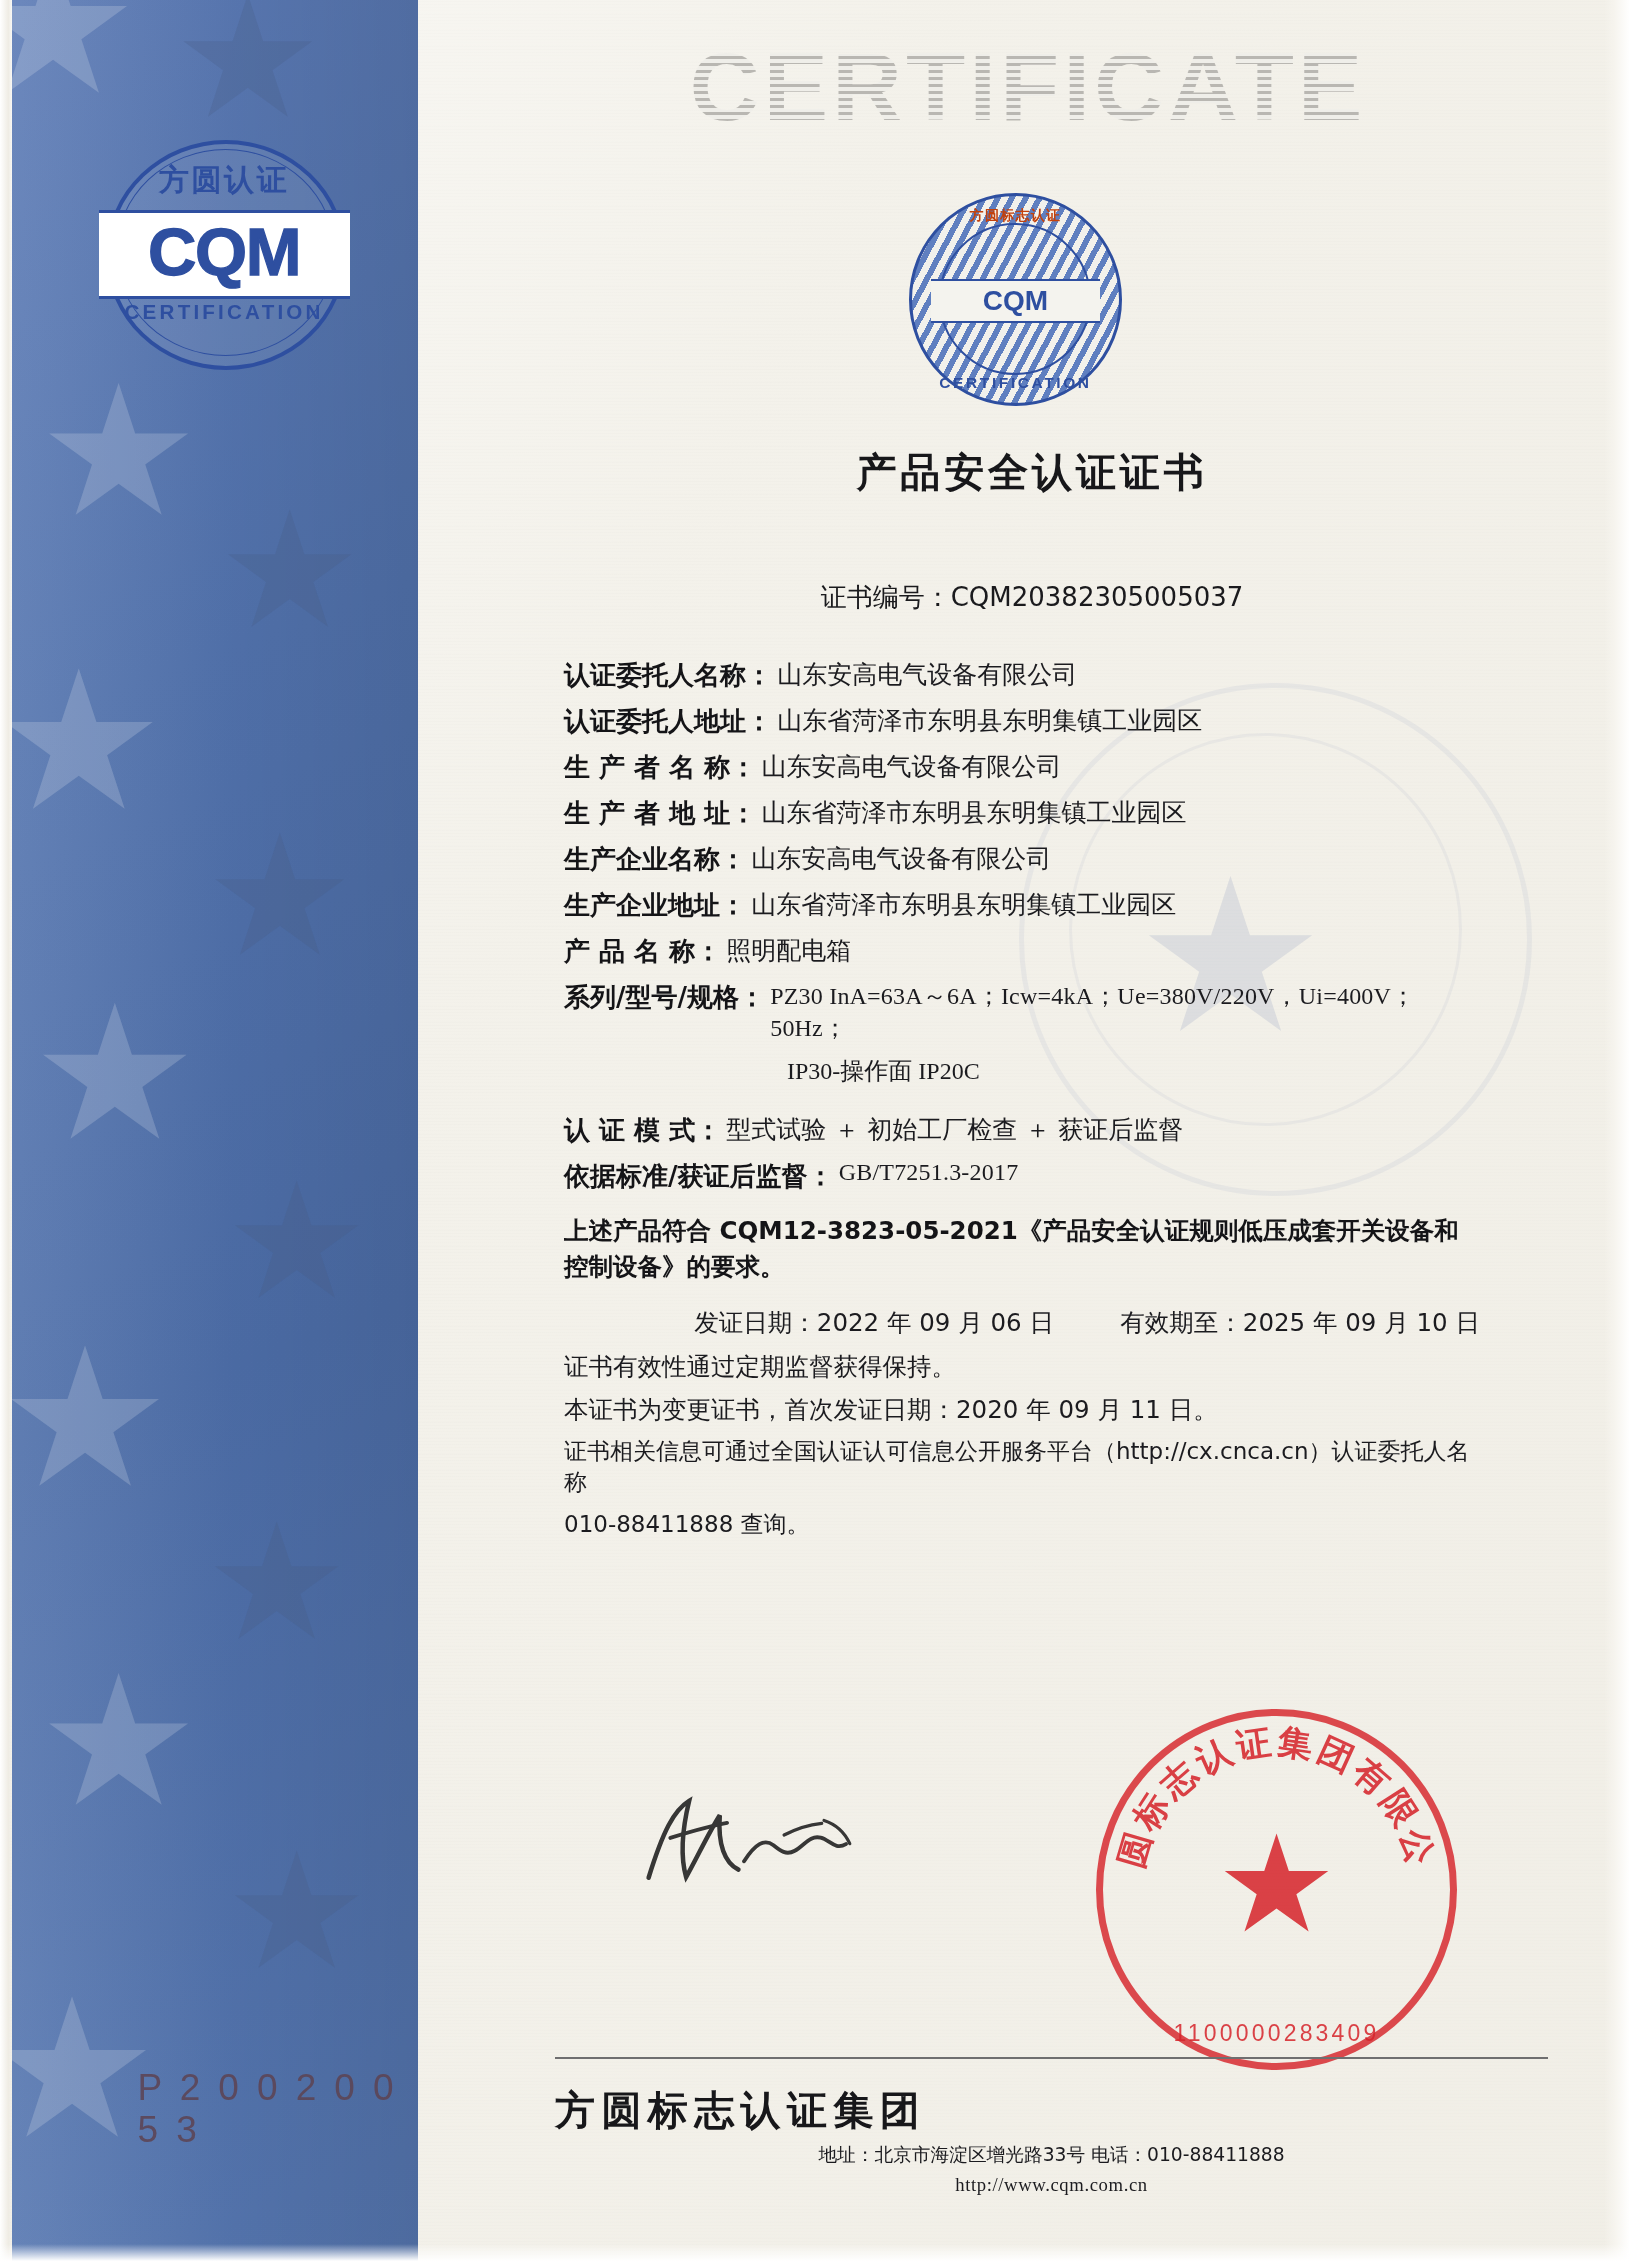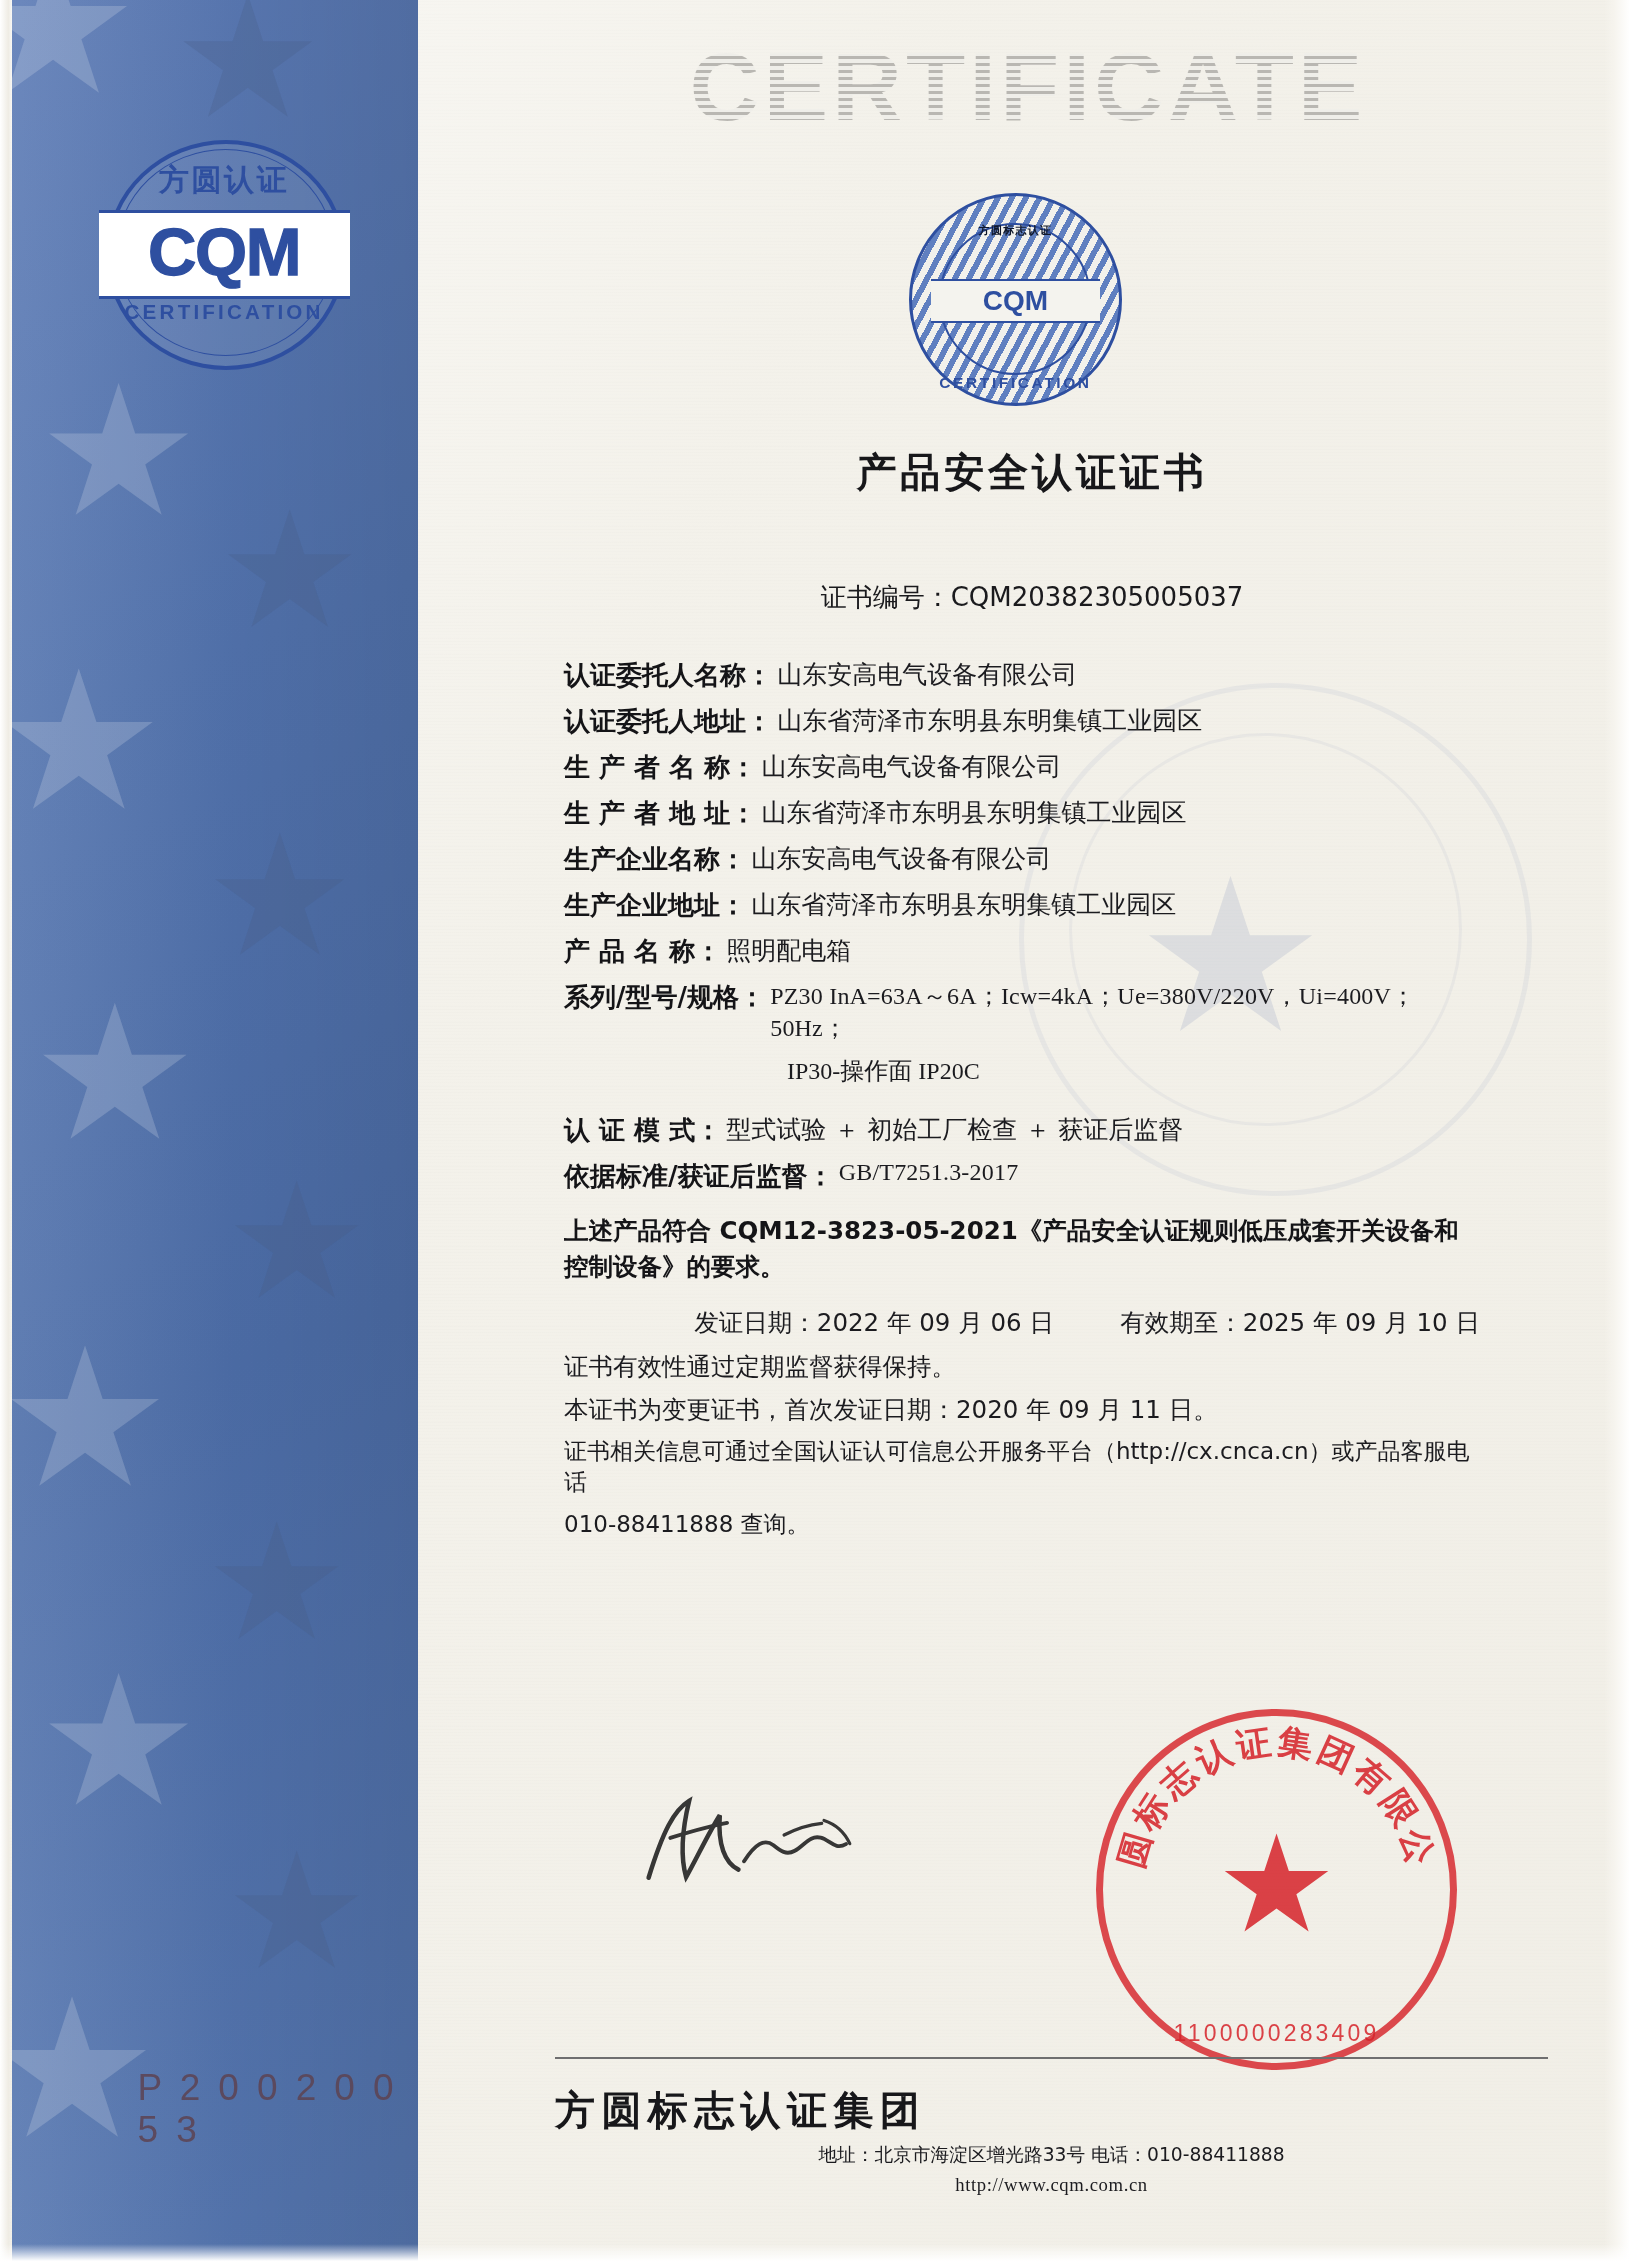--- a/index.html
+++ b/index.html
@@ -210,25 +210,25 @@
     display: flex;
     align-items: center;
     justify-content: center;
     font-family: "Liberation Sans", sans-serif;
     font-weight: bold;
     font-size: 28px;
     color: #2e4fa0;
   }
   .round-seal .arc-top {
     position: absolute;
-    left: 0; top: 30px;
+    left: 0; top: 14px;
     width: 213px;
     text-align: center;
-    font-size: 11px;
-    color: #0f172a;
+    font-size: 14px;
+    color: #c2410c;
     font-weight: bold;
     letter-spacing: 1.3px;
     font-family: "DejaVu Sans", sans-serif;
   }
   .round-seal .arc-bottom {
     position: absolute;
     left: 0; bottom: 14px;
     width: 213px;
     text-align: center;
     font-size: 15.5px;
@@ -580,21 +580,21 @@
 
     <div class="statement">上述产品符合 CQM12-3823-05-2021《产品安全认证规则低压成套开关设备和控制设备》的要求。</div>
 
     <div class="date-row">
       <div class="issue">发证日期：2022 年 09 月 06 日</div>
       <div>有效期至：2025 年 09 月 10 日</div>
     </div>
 
     <div class="plain-line">证书有效性通过定期监督获得保持。</div>
     <div class="plain-line">本证书为变更证书，首次发证日期：2020 年 09 月 11 日。</div>
-    <div class="plain-line small">证书相关信息可通过全国认证认可信息公开服务平台（http://cx.cnca.cn）或产品客服电话</div>
+    <div class="plain-line small">证书相关信息可通过全国认证认可信息公开服务平台（http://cx.cnca.cn）认证委托人名称</div>
     <div class="plain-line small">010-88411888 查询。</div>
   </div>
 
   <div class="signature">
     <svg width="297" height="116" viewBox="0 0 460 180" fill="none" aria-hidden="true">
       <path d="M20 130 C 50 60, 70 30, 95 18 C 80 60, 72 100, 78 135 C 96 110, 120 70, 140 45 C 132 90, 140 120, 160 132" stroke="#232323" stroke-width="7" stroke-linecap="round" fill="none"></path>
       <path d="M60 72 C 90 66, 120 60, 150 58" stroke="#232323" stroke-width="6" stroke-linecap="round" fill="none"></path>
       <path d="M170 120 C 190 95, 205 88, 218 100 C 228 110, 236 118, 250 112 C 266 105, 276 90, 292 96 C 306 101, 312 118, 330 110" stroke="#232323" stroke-width="6" stroke-linecap="round" fill="none"></path>
       <path d="M236 86 C 256 78, 272 74, 296 74" stroke="#232323" stroke-width="5" stroke-linecap="round" fill="none"></path>
       <path d="M300 70 C 318 78, 330 92, 336 110" stroke="#232323" stroke-width="5" stroke-linecap="round" fill="none"></path>

